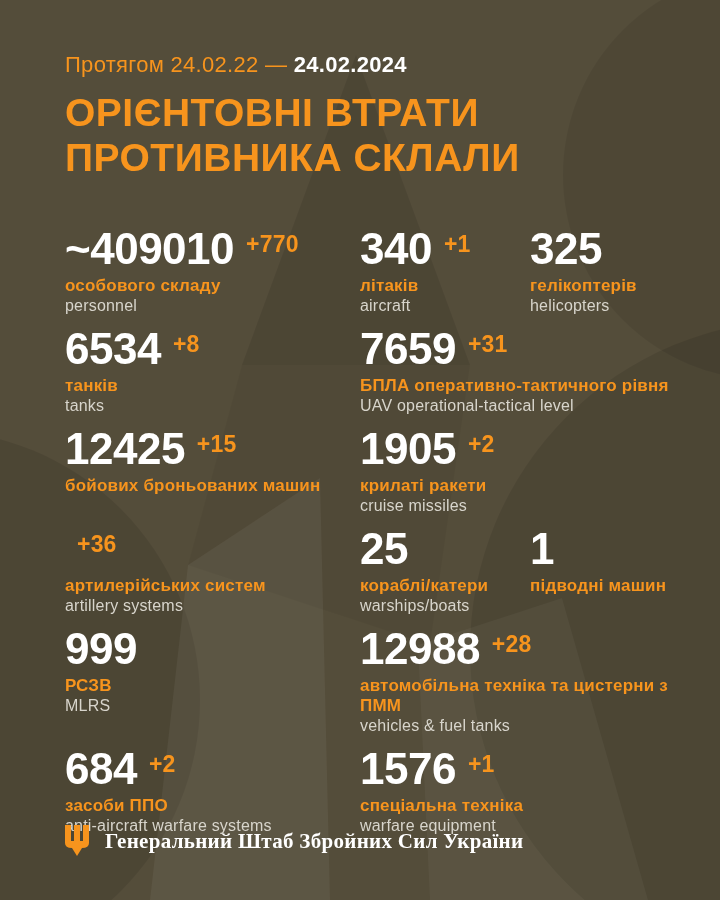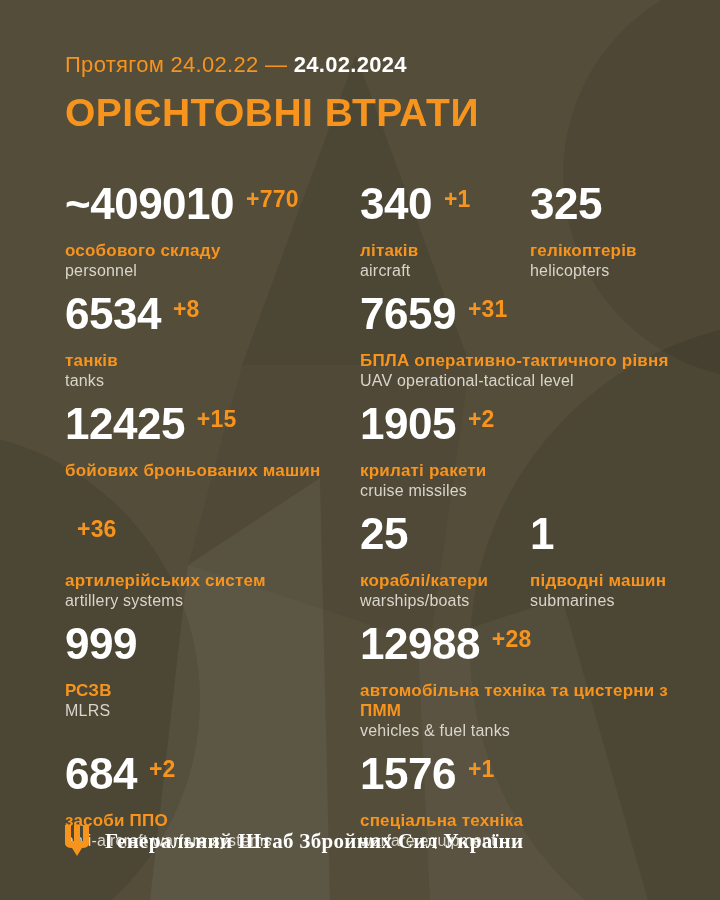--- a/index.html
+++ b/index.html
@@ -19,21 +19,21 @@
     color:#f7941d;font-weight:bold;font-size:39px;line-height:45px;
     letter-spacing:.5px;margin-bottom:46px;
   }
   .row{display:flex;align-items:flex-start;margin-bottom:10px;}
   .cell-left{width:295px;flex:0 0 295px;}
   .cell-mid{width:170px;flex:0 0 170px;}
   .cell-wide{flex:1 1 auto;}
   .num-line{display:flex;align-items:flex-end;line-height:46px;white-space:nowrap;}
   .num{font-size:44px;font-weight:bold;color:#ffffff;letter-spacing:-.5px;}
   .delta{font-size:23px;font-weight:bold;color:#f7941d;margin-left:12px;position:relative;top:-5px;letter-spacing:.2px;}
-  .ua{font-size:17px;line-height:20px;font-weight:bold;color:#f7941d;margin-top:14px;letter-spacing:.2px;}
+  .ua{font-size:17px;line-height:20px;font-weight:bold;color:#f7941d;margin-top:4px;letter-spacing:.2px;}
   .en{font-size:16px;line-height:20px;color:#d8d5cc;letter-spacing:.2px;}
   .footer{position:absolute;left:65px;top:825px;display:flex;align-items:center;font-family:Liberation Serif, serif;}
   .footer .tryzub{width:24px;height:32px;margin-right:16px;flex:0 0 auto;}
   .footer-text{font-size:21px;font-weight:bold;color:#ffffff;letter-spacing:.3px;}
 </style>
 </head>
 <body>
 
 <div class="poster">
 
@@ -49,20 +49,21 @@
 
   <div class="content">
 
     <div class="period">
       <span>Протягом 24.02.22 —</span>
       <span class="date">24.02.2024</span>
     </div>
 
     <div class="title">
       <div>ОРІЄНТОВНІ ВТРАТИ</div>
+      <div>ПРОТИВНИКА СКЛАЛИ</div>
     </div>
 
     <div class="row">
       <div class="cell-left">
         <div class="num-line">
             <span class="num">~409010</span>
             <span class="delta">+770</span>
           </div>
         <div class="ua">особового складу</div>
         <div class="en">personnel</div>
@@ -137,21 +138,20 @@
           </div>
         <div class="ua">кораблі/катери</div>
         <div class="en">warships/boats</div>
       </div>
       <div class="cell-wide">
         <div class="num-line">
             <span class="num">1</span>
             <span class="delta"></span>
           </div>
         <div class="ua">підводні машин</div>
-        <div class="en">submarines</div>
       </div>
     </div>
 
     <div class="row">
       <div class="cell-left">
         <div class="num-line">
             <span class="num">999</span>
             <span class="delta"></span>
           </div>
         <div class="ua">РСЗВ</div>

